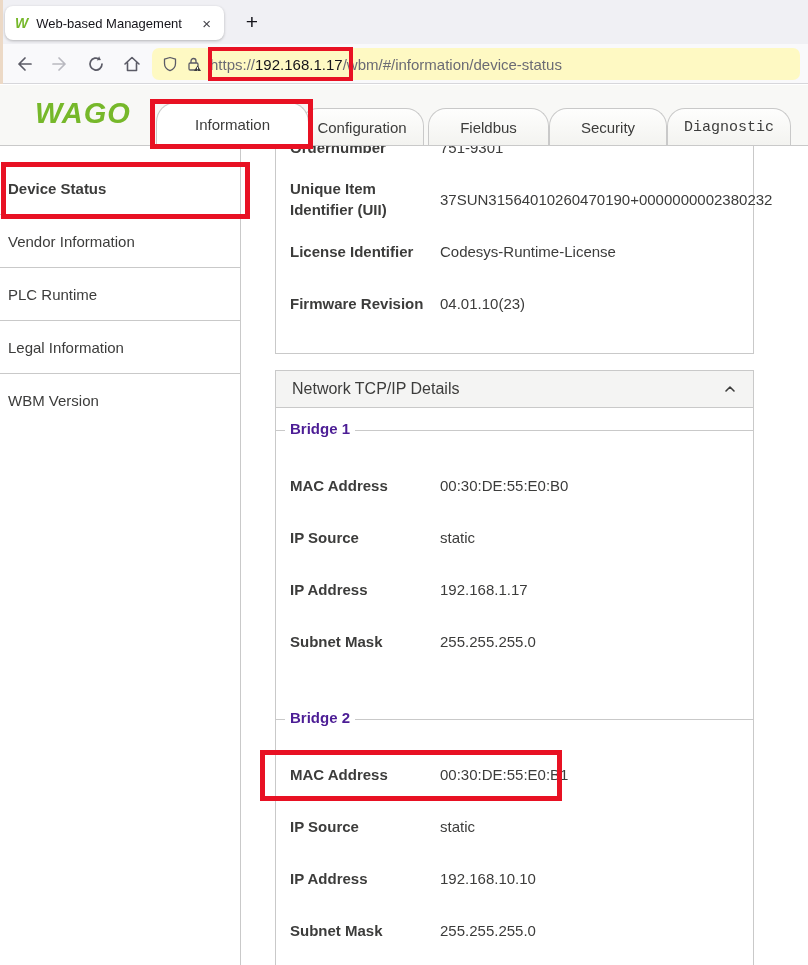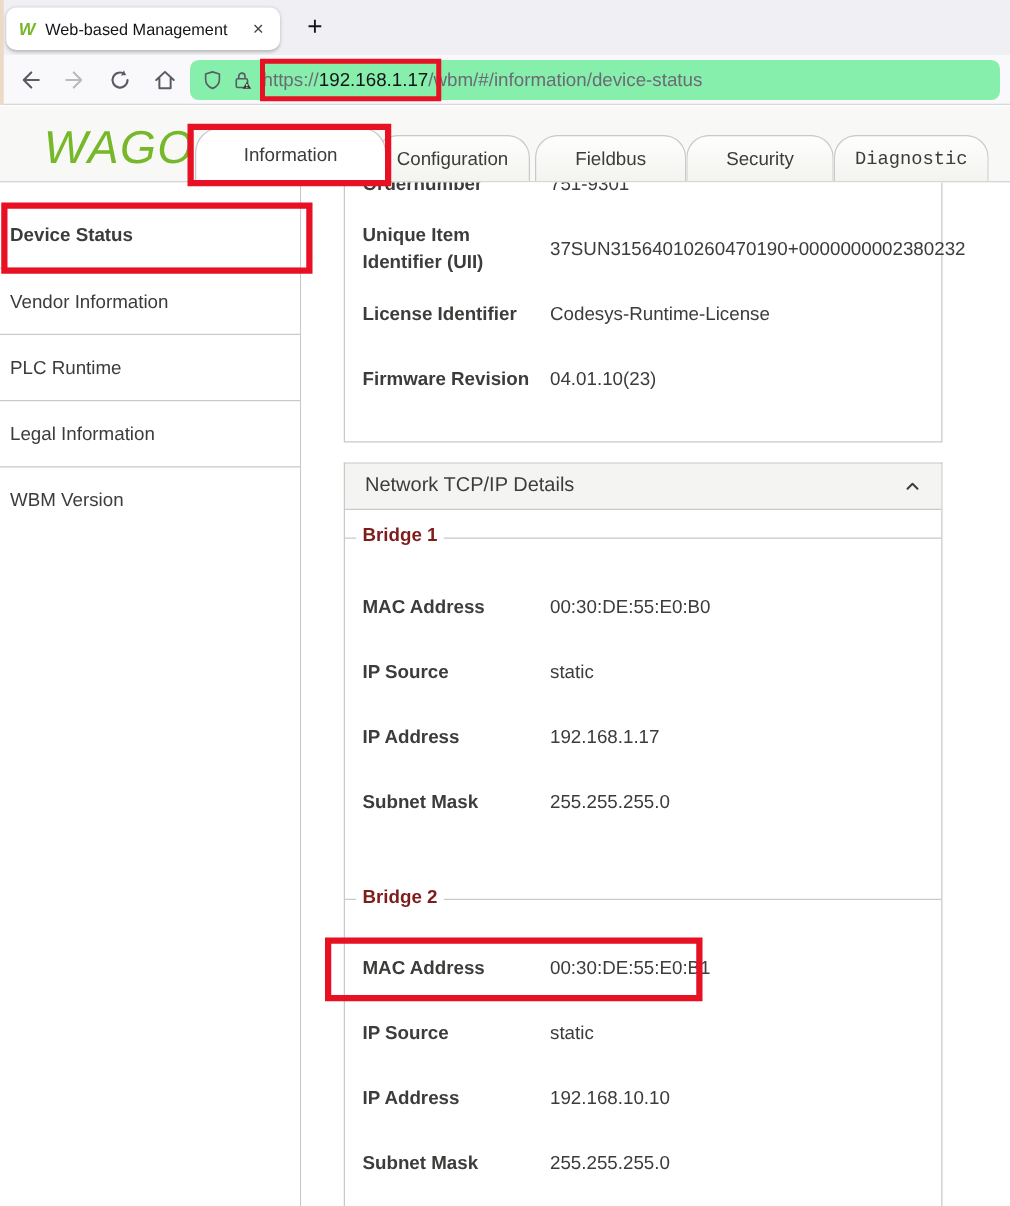--- a/index.html
+++ b/index.html
@@ -21,33 +21,33 @@
   .btab-close { font-size:15px; color:#44434a; padding:0 3px; }
   .newtab { position:absolute; left:238px; top:8px; font-size:21px; font-weight:300; color:#15141a; width:28px; height:28px; text-align:center; line-height:28px; }
   .navbar {
     position:absolute; left:0; top:44px; width:808px; height:40px;
     background:#f9f9fb; border-bottom:1px solid #d7d7db;
     display:flex; align-items:center; padding-left:14px; gap:16px;
   }
   .nav-icon { width:20px; height:20px; flex:0 0 auto; }
   .urlbar {
     position:absolute; left:152px; top:48px; width:648px; height:32px;
-    background:#86efac; border-radius:7px; display:flex; align-items:center;
+    background:#fef9c3; border-radius:7px; display:flex; align-items:center;
     padding:0 10px; gap:8px;
   }
   .url-icon { width:16px; height:16px; flex:0 0 auto; }
   .url-text { font-size:15px; color:#6b6b74; white-space:nowrap; overflow:hidden; }
   .url-host { color:#15141a; }
   
   .wbm-header {
     position:absolute; left:0; top:85px; width:808px; height:61px;
     background:#f8f8f6; border-bottom:1px solid #c9c9c9;
   }
   .logo {
-    position:absolute; left:35px; top:12px; font-size:37px; font-weight:400;
+    position:absolute; left:35px; top:12px; font-size:29px; font-weight:700;
     font-style:italic; letter-spacing:1px; color:#76b82a;
   }
   .wbm-tab {
     position:absolute; bottom:0; height:37px;
     background:linear-gradient(#fefefd,#f3f3f0);
     border:1px solid #c9c9c9; border-bottom:none;
     border-radius:18px 18px 0 0;
     display:flex; align-items:center; justify-content:center;
     font-size:15px; color:#3c3c3b; z-index:2;
   }
@@ -81,21 +81,21 @@
   .row .val { flex:1; font-size:15px; }
   .card-header {
     height:37px; background:#f4f4f3; border-bottom:1px solid #c9c9c9;
     display:flex; align-items:center; justify-content:space-between;
     padding:0 16px; font-size:16px; color:#3c3c3b;
   }
   .fieldset { position:relative; border-top:1px solid #c9c9c9; margin-top:22px; padding-top:28px; }
   .fieldset-2 { margin-top:52px; }
   .legend {
     position:absolute; top:-11px; left:9px; background:#ffffff;
-    padding:0 5px; font-weight:bold; font-size:15px; color:#7f1d1d;
+    padding:0 5px; font-weight:bold; font-size:15px; color:#4c1d95;
   }
   
   .anno { position:absolute; border-style:solid; border-color:#e81123; z-index:50; pointer-events:none; }
   .anno-url  { left:208px; top:47px;  width:145px; height:34px; border-width:4px; }
   .anno-tab  { left:150px; top:99px;  width:163px; height:50px; border-width:5px; }
   .anno-side { left:1px;   top:162px; width:249px; height:57px; border-width:5px; }
   .anno-mac  { left:260px; top:750px; width:302px; height:51px; border-width:5px; }
   svg { display:block; }
 </style>
 </head>

